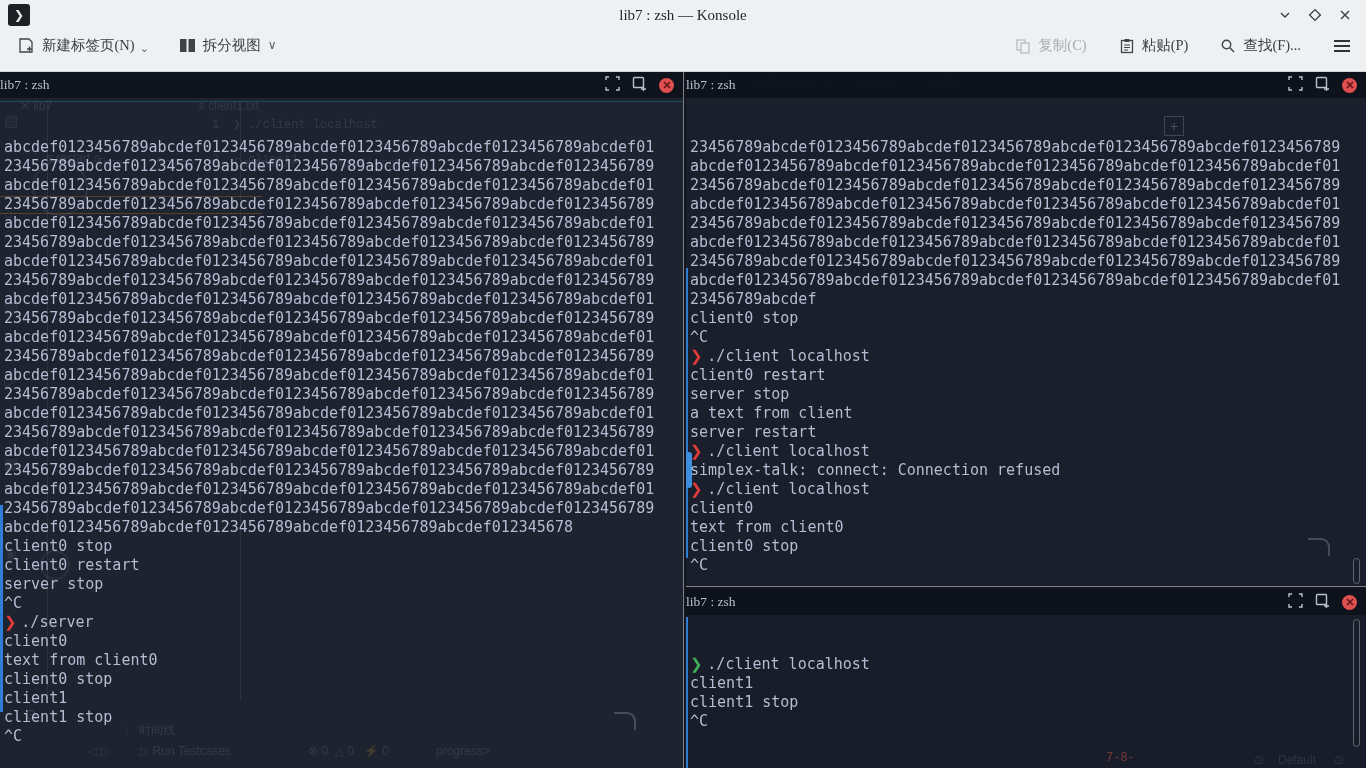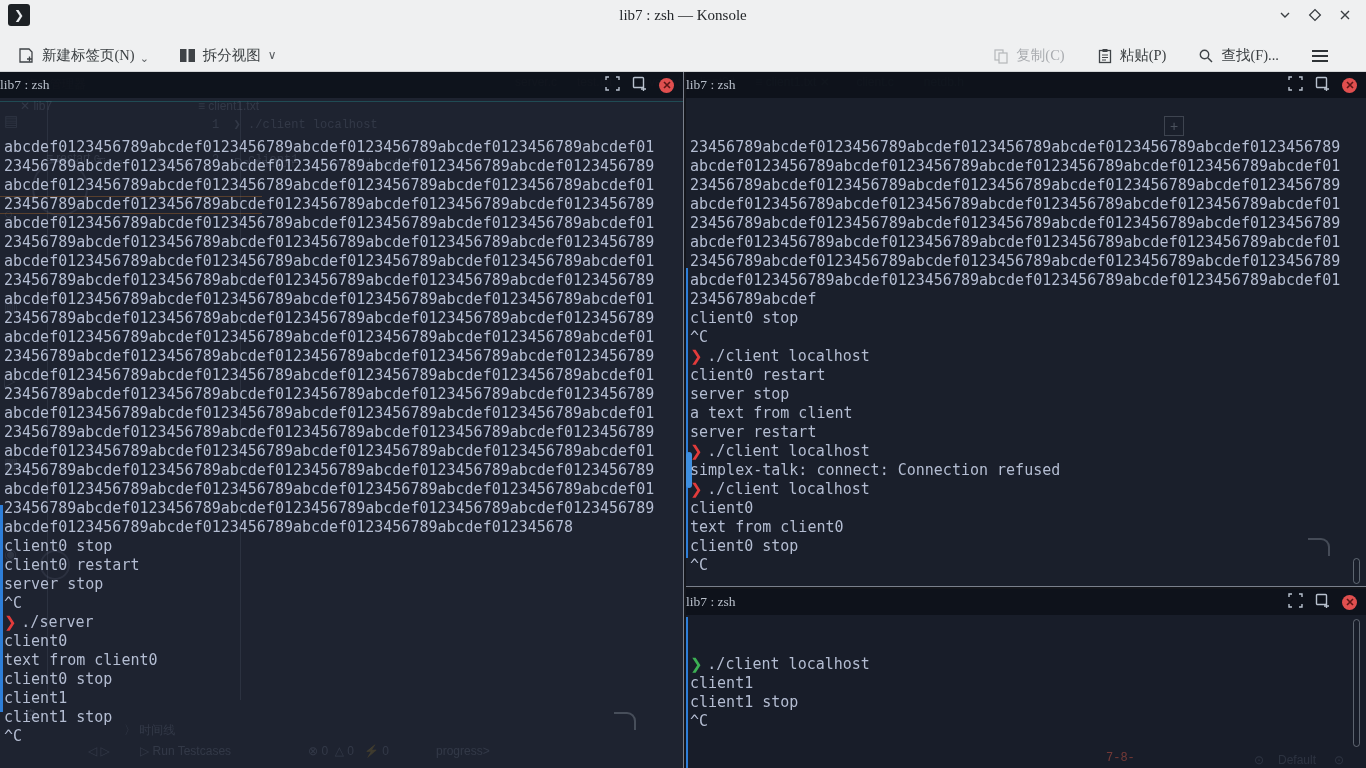--- a/index.html
+++ b/index.html
@@ -10,26 +10,26 @@
   .titlebar{position:absolute;top:0;left:0;width:1366px;height:30px;background:#eff0f1;
     display:flex;align-items:center;z-index:20;}
   .appicon{width:22px;height:22px;margin-left:8px;background:#1d2125;border-radius:3px;
     color:#e8ebee;font:bold 12px "DejaVu Sans",sans-serif;display:flex;align-items:center;justify-content:center;}
   .wtitle{position:absolute;left:0;right:0;text-align:center;
     font:15px "Liberation Serif",serif;color:#24272a;}
   .wctrls{margin-left:auto;display:flex;gap:16px;padding-right:14px;z-index:2;}
   .wctrls svg{display:block;}
 
   .toolbar{position:absolute;top:30px;left:0;width:1366px;height:42px;background:#eff0f1;
-    border-bottom:1px solid #d2d4d6;display:flex;align-items:flex-end;z-index:20;
+    border-bottom:1px solid #d2d4d6;display:flex;align-items:flex-start;z-index:20;
     font:14.5px "Liberation Serif",serif;color:#3c4043;}
   .tbtn{display:flex;align-items:center;gap:7px;padding:6px 8px;border-radius:3px;cursor:default;}
   .tbtn svg{display:block;}
   .tb-left{display:flex;align-items:center;margin-left:10px;gap:14px;}
-  .tb-right{display:flex;align-items:center;margin-left:auto;gap:16px;padding-right:29px;}
+  .tb-right{display:flex;align-items:center;margin-left:auto;gap:16px;padding-right:7px;}
   .disabled{color:#a9acb0;}
   .chev{font-size:11px;color:#5a5e62;margin-left:-2px;transform:translateY(3px);}
   .chev2{font-size:12px;color:#5a5e62;}
 
   
   .pane{position:absolute;overflow:hidden;}
   #pane-left{left:0;top:72px;width:683px;height:696px;background:#1e2330;}
   #pane-tr{left:686px;top:72px;width:680px;height:514px;background:#1a1f2b;}
   #pane-br{left:686px;top:589px;width:680px;height:179px;background:#181d29;}
   .vsplit{position:absolute;left:683px;top:72px;width:3px;height:696px;background:#14161c;

